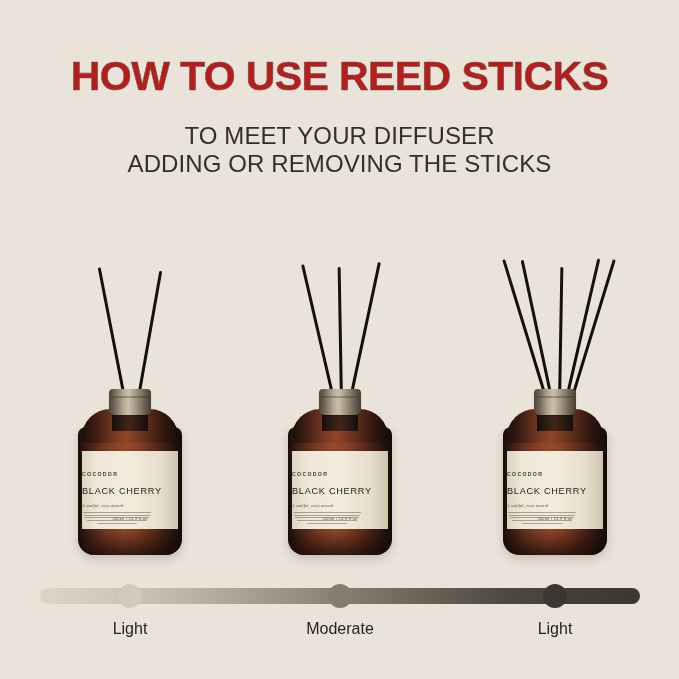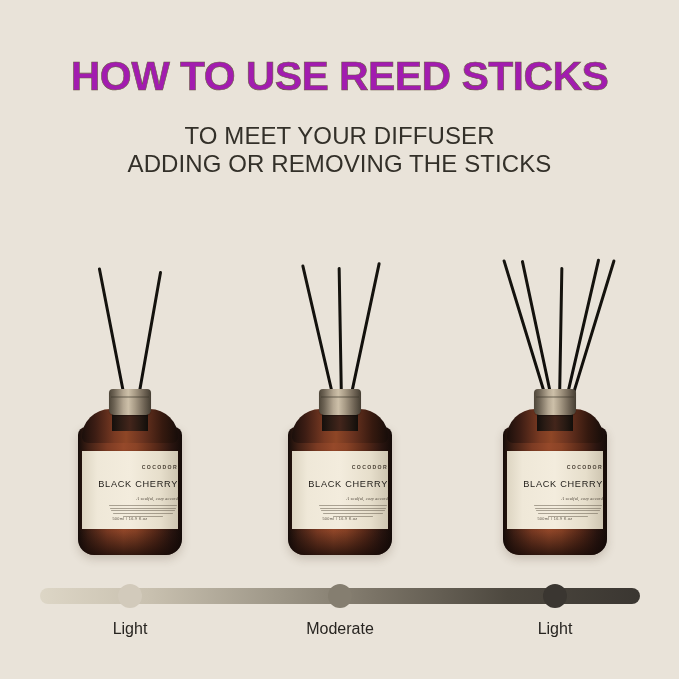--- a/index.html
+++ b/index.html
@@ -10,21 +10,21 @@
     overflow:hidden;position:relative;
   }
   .stage{position:absolute;inset:0;}
 
   
   .headline{
     position:absolute;left:0;right:0;top:52px;
     text-align:center;
     font-size:41px;line-height:48px;
     font-weight:bold;letter-spacing:-0.6px;
-    color:#a21caf;
+    color:#b91c1c;
     -webkit-text-stroke:0.6px #6B5A45;
   }
   .subtitle{
     position:absolute;left:0;right:0;top:122px;
     text-align:center;
     font-size:24px;line-height:28px;
     font-weight:400;letter-spacing:0.1px;
     color:#333029;
   }
   .subtitle div{white-space:nowrap;}
@@ -101,22 +101,22 @@
   }
 
   
   .label{
     position:absolute;left:50%;bottom:26px;
     transform:translateX(-50%);
     width:96px;height:78px;
     background:linear-gradient(to right,
       #ddd5c2 0%,#efe8d8 16%,#f3ecdd 50%,#e6decb 82%,#cec5b1 100%);
     z-index:5;
-    display:flex;flex-direction:column;align-items:flex-end;
-    padding-top:13px;box-sizing:border-box;
+    display:flex;flex-direction:column;align-items:flex-start;
+    padding-top:20px;box-sizing:border-box;
     box-shadow:0 0 2px rgba(0,0,0,.10);
   }
   .brand{
     font-size:5.2px;letter-spacing:1.3px;color:#4a4136;
     font-weight:600;
   }
   .scent{
     margin-top:9px;
     font-size:9.2px;letter-spacing:0.7px;color:#1f1c18;
   }

